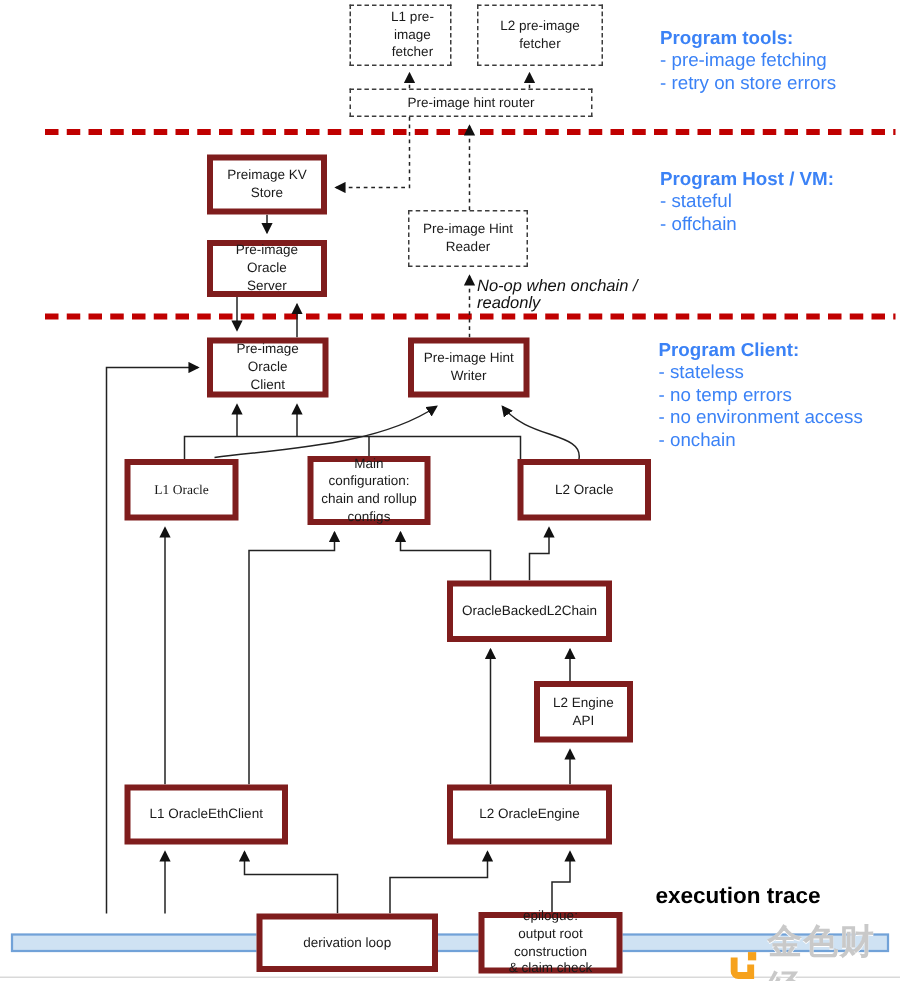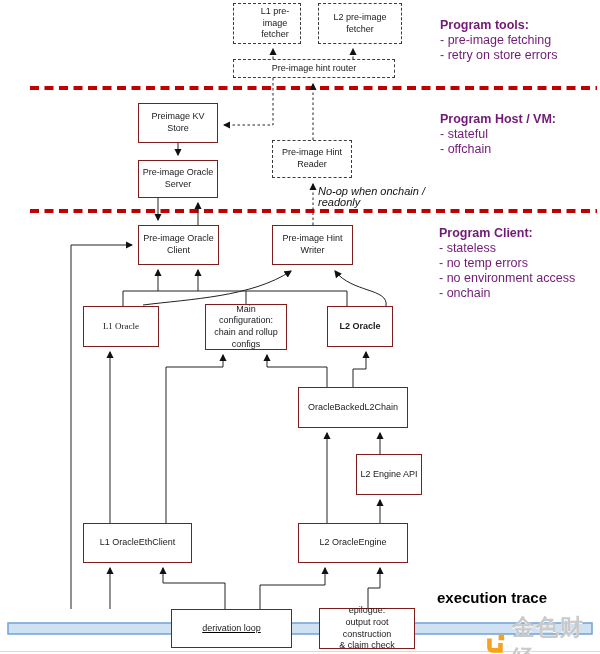--- a/index.html
+++ b/index.html
@@ -1,24 +1,24 @@
 <!DOCTYPE html>
 <html><head>
 <meta charset="utf-8">
 <style>
   html,body{margin:0;padding:0;}
   body{font-family:"Liberation Sans","DejaVu Sans",sans-serif;background:#ffffff;}
   #stage{position:relative;width:600px;height:654px;background:#ffffff;overflow:hidden;}
   #wires{position:absolute;left:0;top:0;z-index:1;}
-  .box{position:absolute;z-index:2;background:#ffffff;border:1px solid #7f1d1d;
+  .box{position:absolute;z-index:2;background:#ffffff;border:4px solid #7f1d1d;
        display:flex;align-items:center;justify-content:center;text-align:center;
        box-sizing:border-box;padding:2px;}
   .box .box-label{font-size:9px;line-height:1.3;color:#1a1a1a;white-space:pre-line;}
   .box.dotted{border:1px dashed #3c3c3c;}
-  .annotation{position:absolute;z-index:2;font-size:12.5px;line-height:15px;color:#701a75;}
+  .annotation{position:absolute;z-index:2;font-size:12.5px;line-height:15px;color:#3b82f6;}
   .annotation .ann-title{font-weight:bold;}
   .note-italic{position:absolute;z-index:2;font-style:italic;font-size:11px;line-height:11px;color:#111;}
   .trace-label{position:absolute;z-index:2;font-weight:bold;font-size:15px;color:#000;}
   .watermark{position:absolute;z-index:3;display:flex;align-items:center;gap:3px;}
   .watermark-text{font-size:23px;font-weight:bold;color:#c9c9c9;letter-spacing:1px;
                   text-shadow:0 1px 0 #ffffff;}
   .bottom-line{position:absolute;left:0;right:0;top:651px;height:1px;background:#d9d9d9;z-index:2;}
 </style>
 </head>
 <body>
@@ -107,39 +107,39 @@
   </div>
 
   <div class="box" style="left:83px;top:306px;width:76px;height:41px;font-family:Liberation Serif, serif;">
     <span class="box-label">L1 Oracle</span>
   </div>
   <div class="box" style="left:205px;top:304px;width:82px;height:46px;">
     <span class="box-label">Main configuration:
 chain and rollup
 configs</span>
   </div>
-  <div class="box" style="left:327px;top:306px;width:66px;height:41px;font-weight:bold;">
+  <div class="box" style="left:345px;top:306px;width:89px;height:41px;">
     <span class="box-label">L2 Oracle</span>
   </div>
 
   <div class="box" style="left:298px;top:387px;width:110px;height:41px;">
     <span class="box-label">OracleBackedL2Chain</span>
   </div>
   <div class="box" style="left:356px;top:454px;width:66px;height:41px;">
     <span class="box-label">L2 Engine API</span>
   </div>
 
   <div class="box" style="left:83px;top:523px;width:109px;height:40px;">
     <span class="box-label">L1 OracleEthClient</span>
   </div>
   <div class="box" style="left:298px;top:523px;width:110px;height:40px;">
     <span class="box-label">L2 OracleEngine</span>
   </div>
 
-  <div class="box" style="left:171px;top:609px;width:121px;height:39px;text-decoration:underline;">
+  <div class="box" style="left:171px;top:609px;width:121px;height:39px;">
     <span class="box-label">derivation loop</span>
   </div>
   <div class="box" style="left:319px;top:608px;width:96px;height:41px;">
     <span class="box-label">epilogue:
 output root construction
 &amp; claim check</span>
   </div>
 
   <div class="annotation" style="left:440px;top:18px;">
     <div class="ann-title">Program tools:</div>

